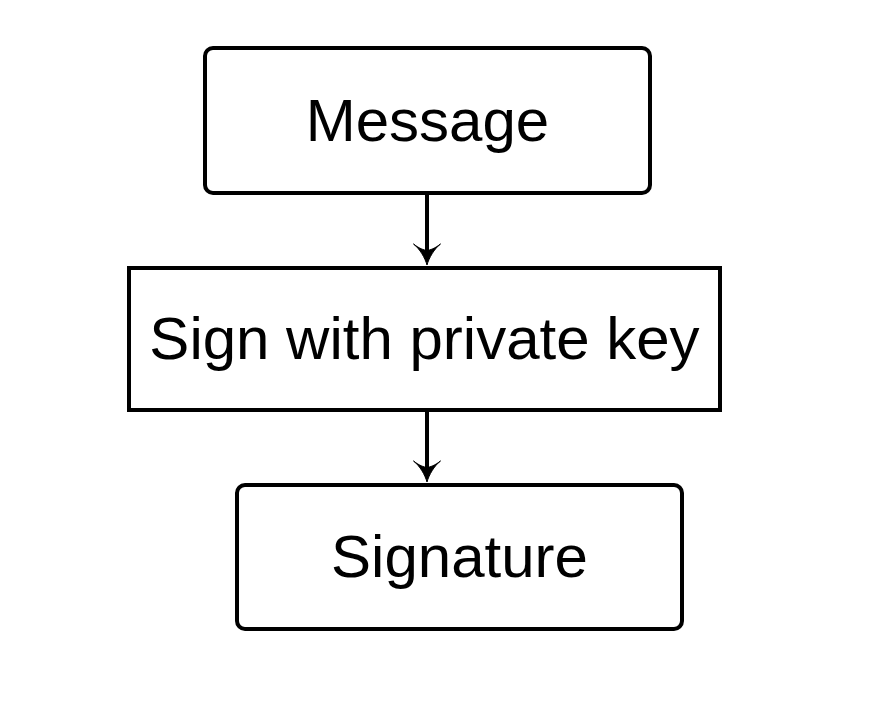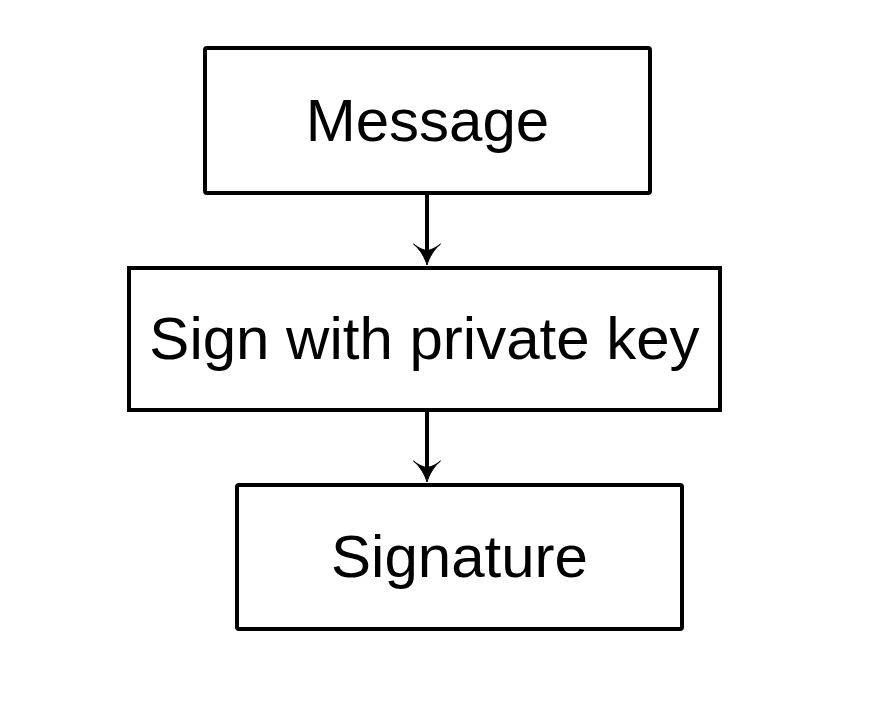--- a/index.html
+++ b/index.html
@@ -23,21 +23,21 @@
     border: 4px solid #000000;
     display: flex;
     align-items: center;
     justify-content: center;
     font-size: 60px;
     line-height: 1;
     color: #000000;
     white-space: nowrap;
   }
   .node.rounded {
-    border-radius: 4px;
+    border-radius: 10px;
   }
   .node.sharp {
     border-radius: 0;
   }
   #node-message {
     left: 203px;
     top: 46px;
     width: 449px;
     height: 149px;
   }

